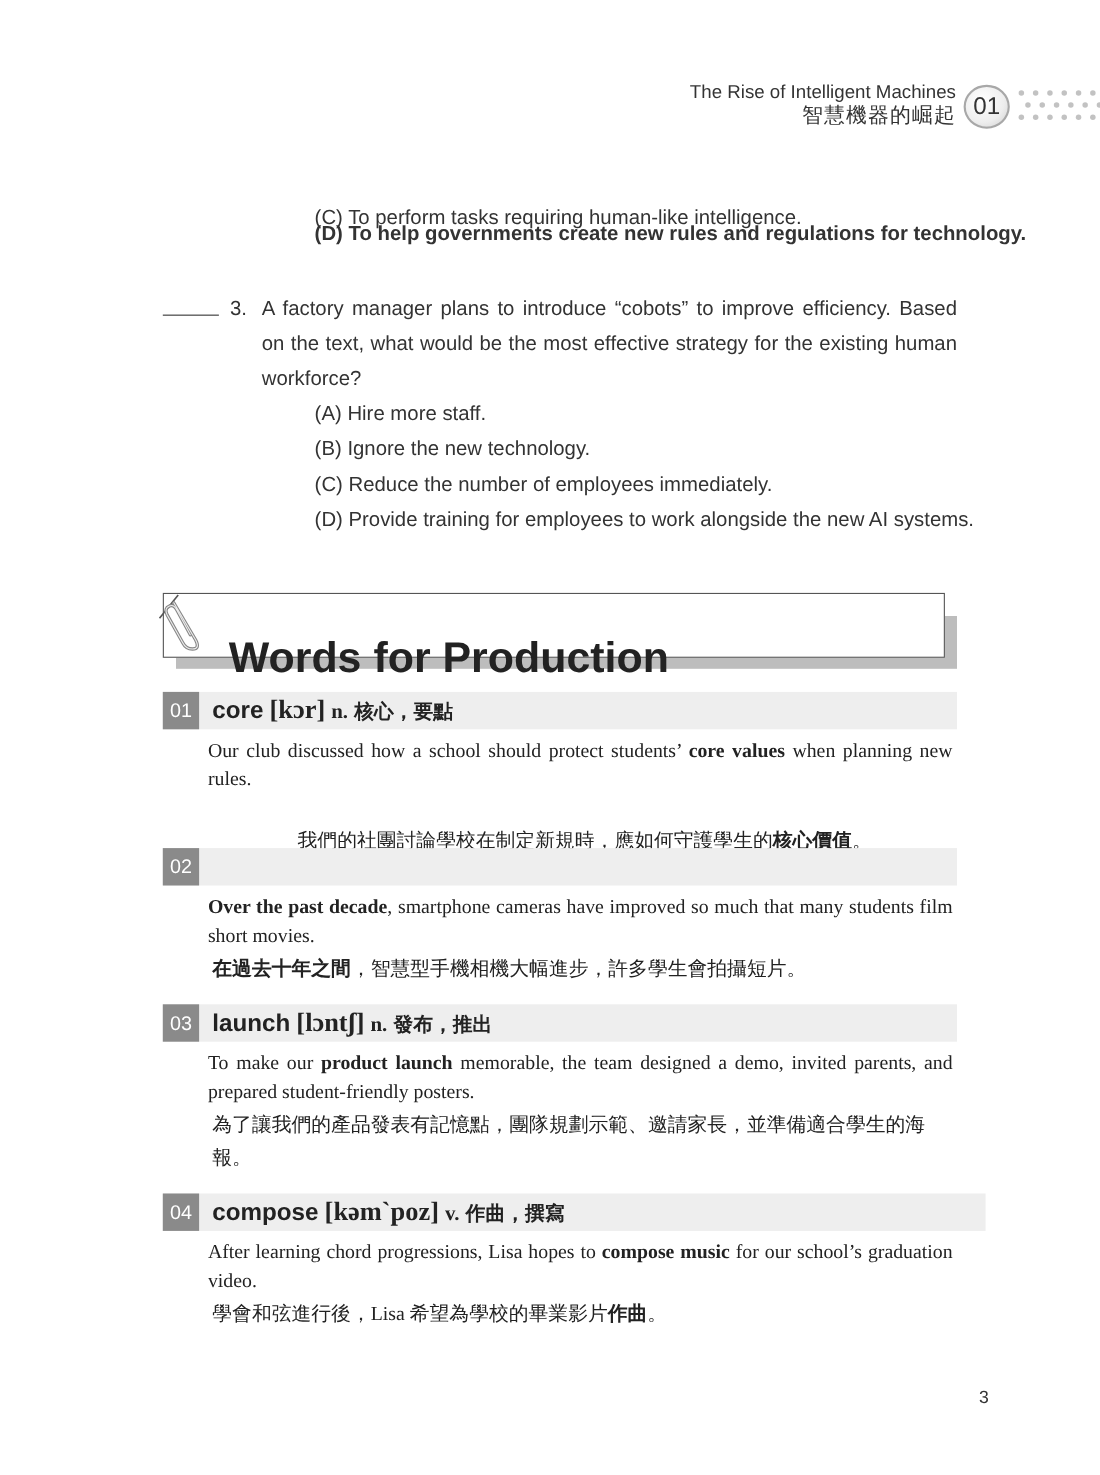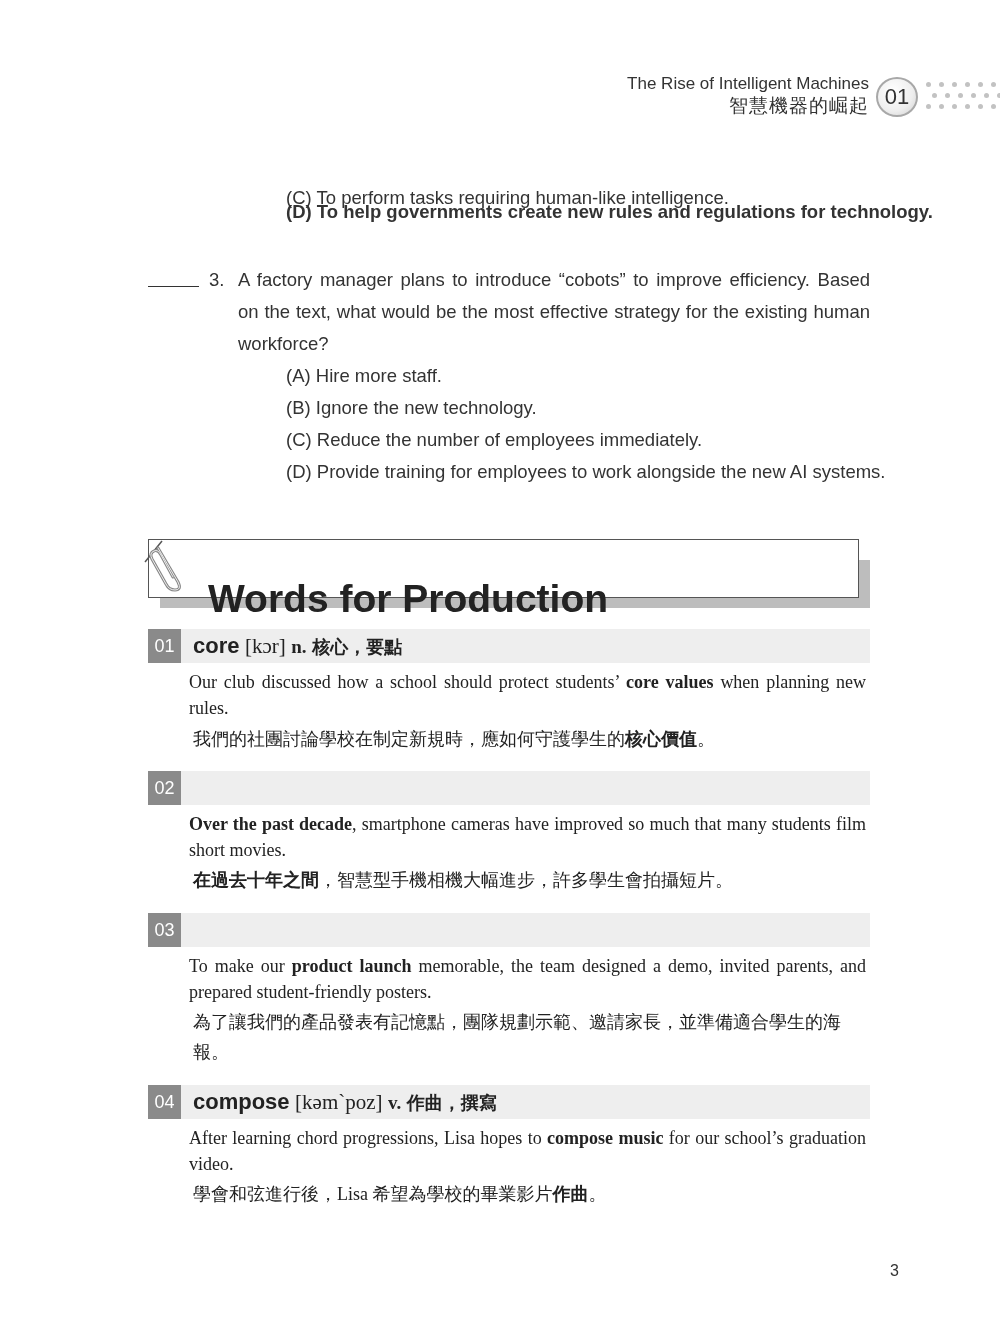--- a/index.html
+++ b/index.html
@@ -27,21 +27,21 @@
   .banner { position:absolute; left:148px; top:539px; width:711px; height:59px; background:#fff; border:1.5px solid #555; box-sizing:border-box; }
   .banner-title { position:absolute; left:192px; top:577px; font-size:39px; font-weight:bold; color:#222;margin-left:16px; }
   .clip { position:absolute; left:144px; top:540px; width:46px; height:52px; }
 
   
   .vbar { position:absolute; left:148px; width:722px; height:34px; background:#eeeeee; }
   .vnum { position:absolute; left:0; top:0; width:33px; height:34px; background:#8a8a8a; color:#fff; font-size:18px;
     display:flex; align-items:center; justify-content:center; }
   .vhead { position:absolute; left:45px; top:4px; font-size:22px; white-space:nowrap; color:#222; }
   .vword { font-weight:bold; }
-  .vipa { font-size:21px; }
+  .vipa { font-size:24px;font-weight:bold; }
   .vpos { font-size:19px; font-weight:bold; }
   .vzh { font-size:18px; font-weight:bold; }
   .vex { position:absolute; left:189px; width:677px; font-size:18px; line-height:26px; color:#222; text-align:justify; }
   .vzhex { position:absolute; left:193px; width:677px; font-size:18px; line-height:30px; color:#222; }
   b { font-weight:bold; }
 
   .pagenum { position:absolute; left:890px; top:1262px; font-size:16px; color:#333; }
 </style>
 </head>
 <body>
@@ -113,35 +113,41 @@
 <div class="vbar" style="top:629px;">
   <div class="vnum sans">01</div>
   <div class="vhead">
     <span class="vword sans">core</span>
     <span class="vipa serif">[kɔr]</span>
     <span class="vpos serif">n.</span>
     <span class="vzh sans">核心，要點</span>
   </div>
 </div>
 <div class="vex serif" style="top:669px;"><span>Our club discussed how a school should protect students’ </span><b>core values</b><span> when planning new rules.</span></div>
-<div class="vzhex serif" style="top:724px;"><span>我們的社團討論學校在制定新規時，應如何守護學生的</span><b class="sans">核心價值</b><span>。</span></div>
+<div class="vzhex serif" style="top:749px;text-align:center;"><span>我們的社團討論學校在制定新規時，應如何守護學生的</span><b class="sans">核心價值</b><span>。</span></div>
 
 <div class="vbar" style="top:771px;">
   <div class="vnum sans">02</div>
 </div>
 <div class="vex serif" style="top:811px;"><b>Over the past decade</b><span>, smartphone cameras have improved so much that many students film short movies.</span></div>
 <div class="vzhex serif" style="top:865px;"><b class="sans">在過去十年之間</b><span>，智慧型手機相機大幅進步，許多學生會拍攝短片。</span></div>
 
 <div class="vbar" style="top:913px;">
   <div class="vnum sans">03</div>
+  <div class="vhead">
+    <span class="vword sans">launch</span>
+    <span class="vipa serif">[lɔntʃ]</span>
+    <span class="vpos serif">n.</span>
+    <span class="vzh sans">發布，推出</span>
+  </div>
 </div>
 <div class="vex serif" style="top:953px;"><span>To make our </span><b>product launch</b><span> memorable, the team designed a demo, invited parents, and prepared student-friendly posters.</span></div>
 <div class="vzhex serif" style="top:1007px;"><span>為了讓我們的產品發表有記憶點，團隊規劃示範、邀請家長，並準備適合學生的海報。</span></div>
 
-<div class="vbar" style="top:1085px;">
+<div class="vbar" style="top:1085px;padding-left:26px;">
   <div class="vnum sans">04</div>
   <div class="vhead">
     <span class="vword sans">compose</span>
     <span class="vipa serif">[kəm`poz]</span>
     <span class="vpos serif">v.</span>
     <span class="vzh sans">作曲，撰寫</span>
   </div>
 </div>
 <div class="vex serif" style="top:1125px;"><span>After learning chord progressions, Lisa hopes to </span><b>compose music</b><span> for our school’s graduation video.</span></div>
 <div class="vzhex serif" style="top:1179px;"><span>學會和弦進行後，Lisa 希望為學校的畢業影片</span><b class="sans">作曲</b><span>。</span></div>

